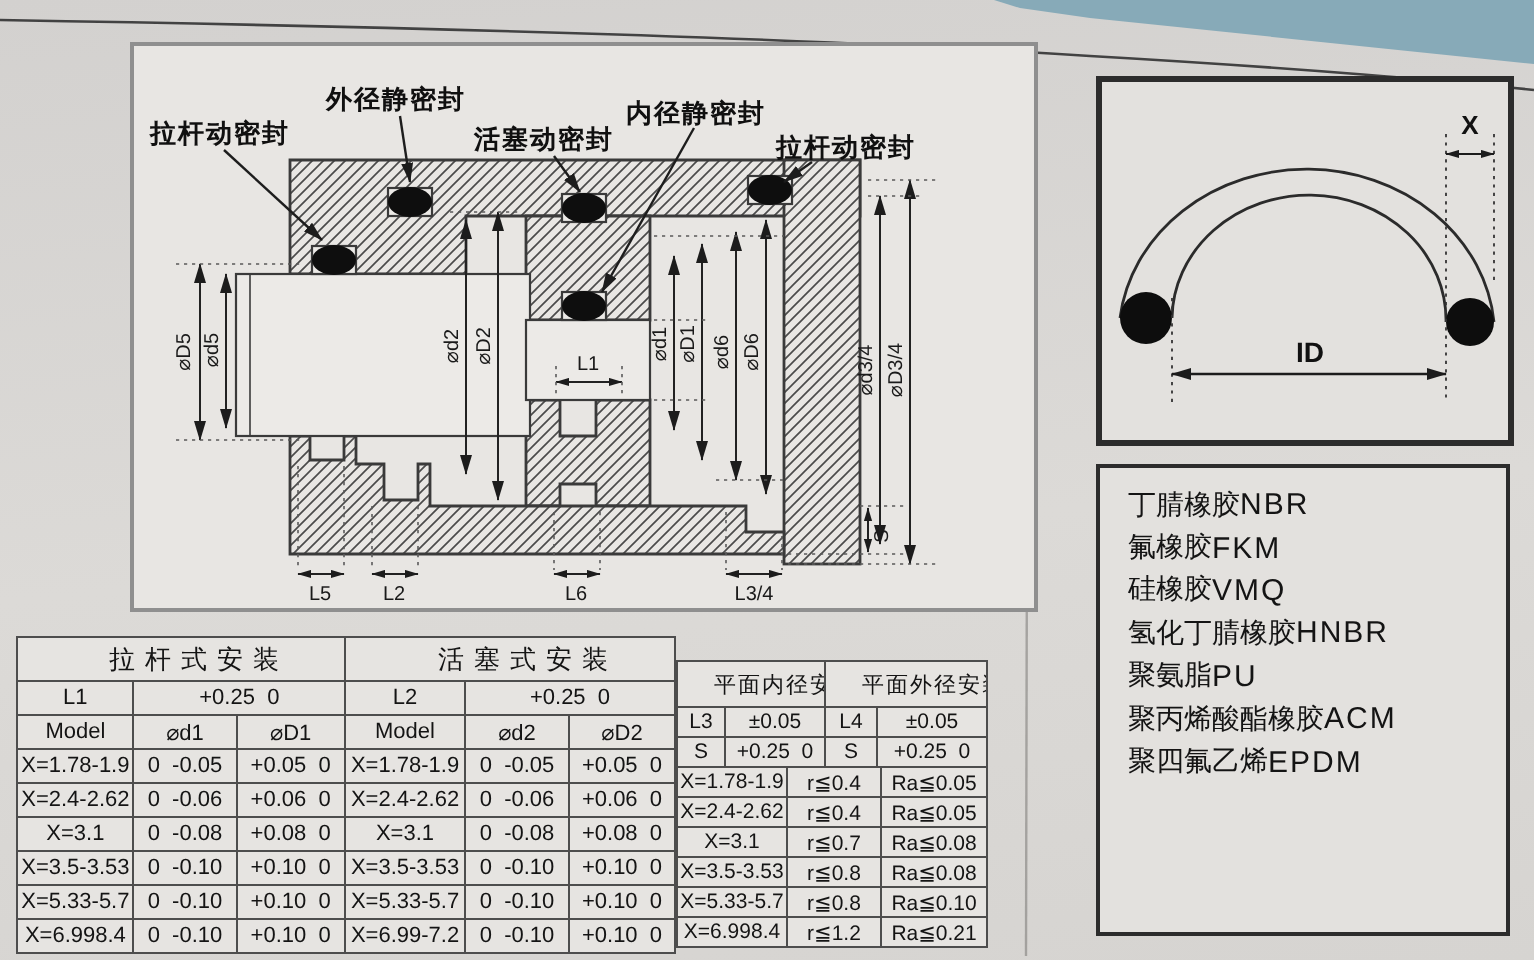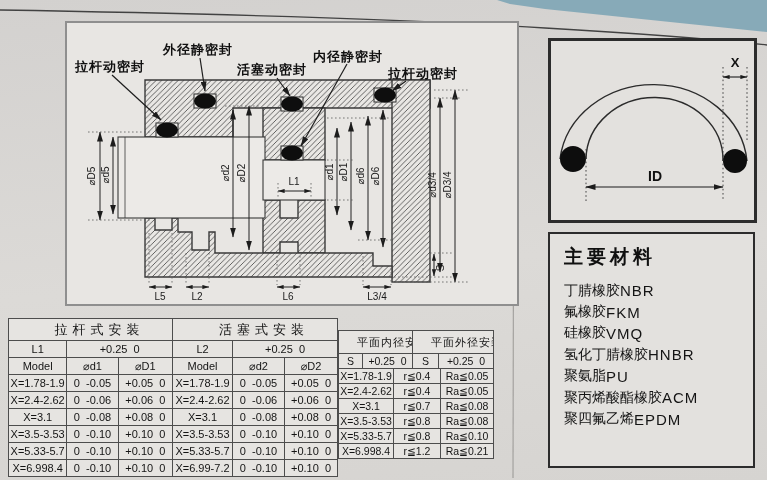--- a/index.html
+++ b/index.html
@@ -173,21 +173,20 @@
     <line x1="196" y1="26" x2="196" y2="100" stroke="#333" stroke-width="0.9" stroke-dasharray="1.6 2.6"></line>
     <line x1="35" y1="108" x2="35" y2="160" stroke="#333" stroke-width="0.9" stroke-dasharray="1.6 2.6"></line>
     <line x1="172" y1="36" x2="196" y2="36" stroke="#1c1c1c" stroke-width="1.1" marker-start="url(#ar2)" marker-end="url(#ar2)"></line>
     <line x1="35" y1="146" x2="172" y2="146" stroke="#1c1c1c" stroke-width="1.2" marker-start="url(#ar)" marker-end="url(#ar)"></line>
     <text x="184" y="26" text-anchor="middle" font-size="13" font-weight="bold" fill="#111">X</text>
     <text x="104" y="140" text-anchor="middle" font-size="14" font-weight="bold" fill="#111">ID</text>
   </svg>
 </div>
 
 <div class="mat">
-  <div class="mtitle">主要材料</div>
   <div class="mrow">
       <span>丁腈橡胶</span>
       <span class="mcode">NBR</span>
     </div>
   <div class="mrow">
       <span>氟橡胶</span>
       <span class="mcode">FKM</span>
     </div>
   <div class="mrow">
       <span>硅橡胶</span>
@@ -323,20 +322,26 @@
       <col style="width:26px">
       <col style="width:2px">
       <col style="width:53px">
     </colgroup>
   <tbody>
       <tr>
     <td colspan="3" class="tt">平面内径安装</td>
     <td colspan="3" class="tt">平面外径安装</td>
   </tr>
   <tr>
+    <td>L3</td>
+    <td colspan="2">±0.05</td>
+    <td>L4</td>
+    <td colspan="2">±0.05</td>
+  </tr>
+  <tr>
     <td>S</td>
     <td colspan="2">+0.25  0</td>
     <td>S</td>
     <td colspan="2">+0.25  0</td>
   </tr>
   <tr>
         <td colspan="2">X=1.78-1.9</td>
         <td colspan="3">r≦0.4</td>
         <td>Ra≦0.05</td>
       </tr>

